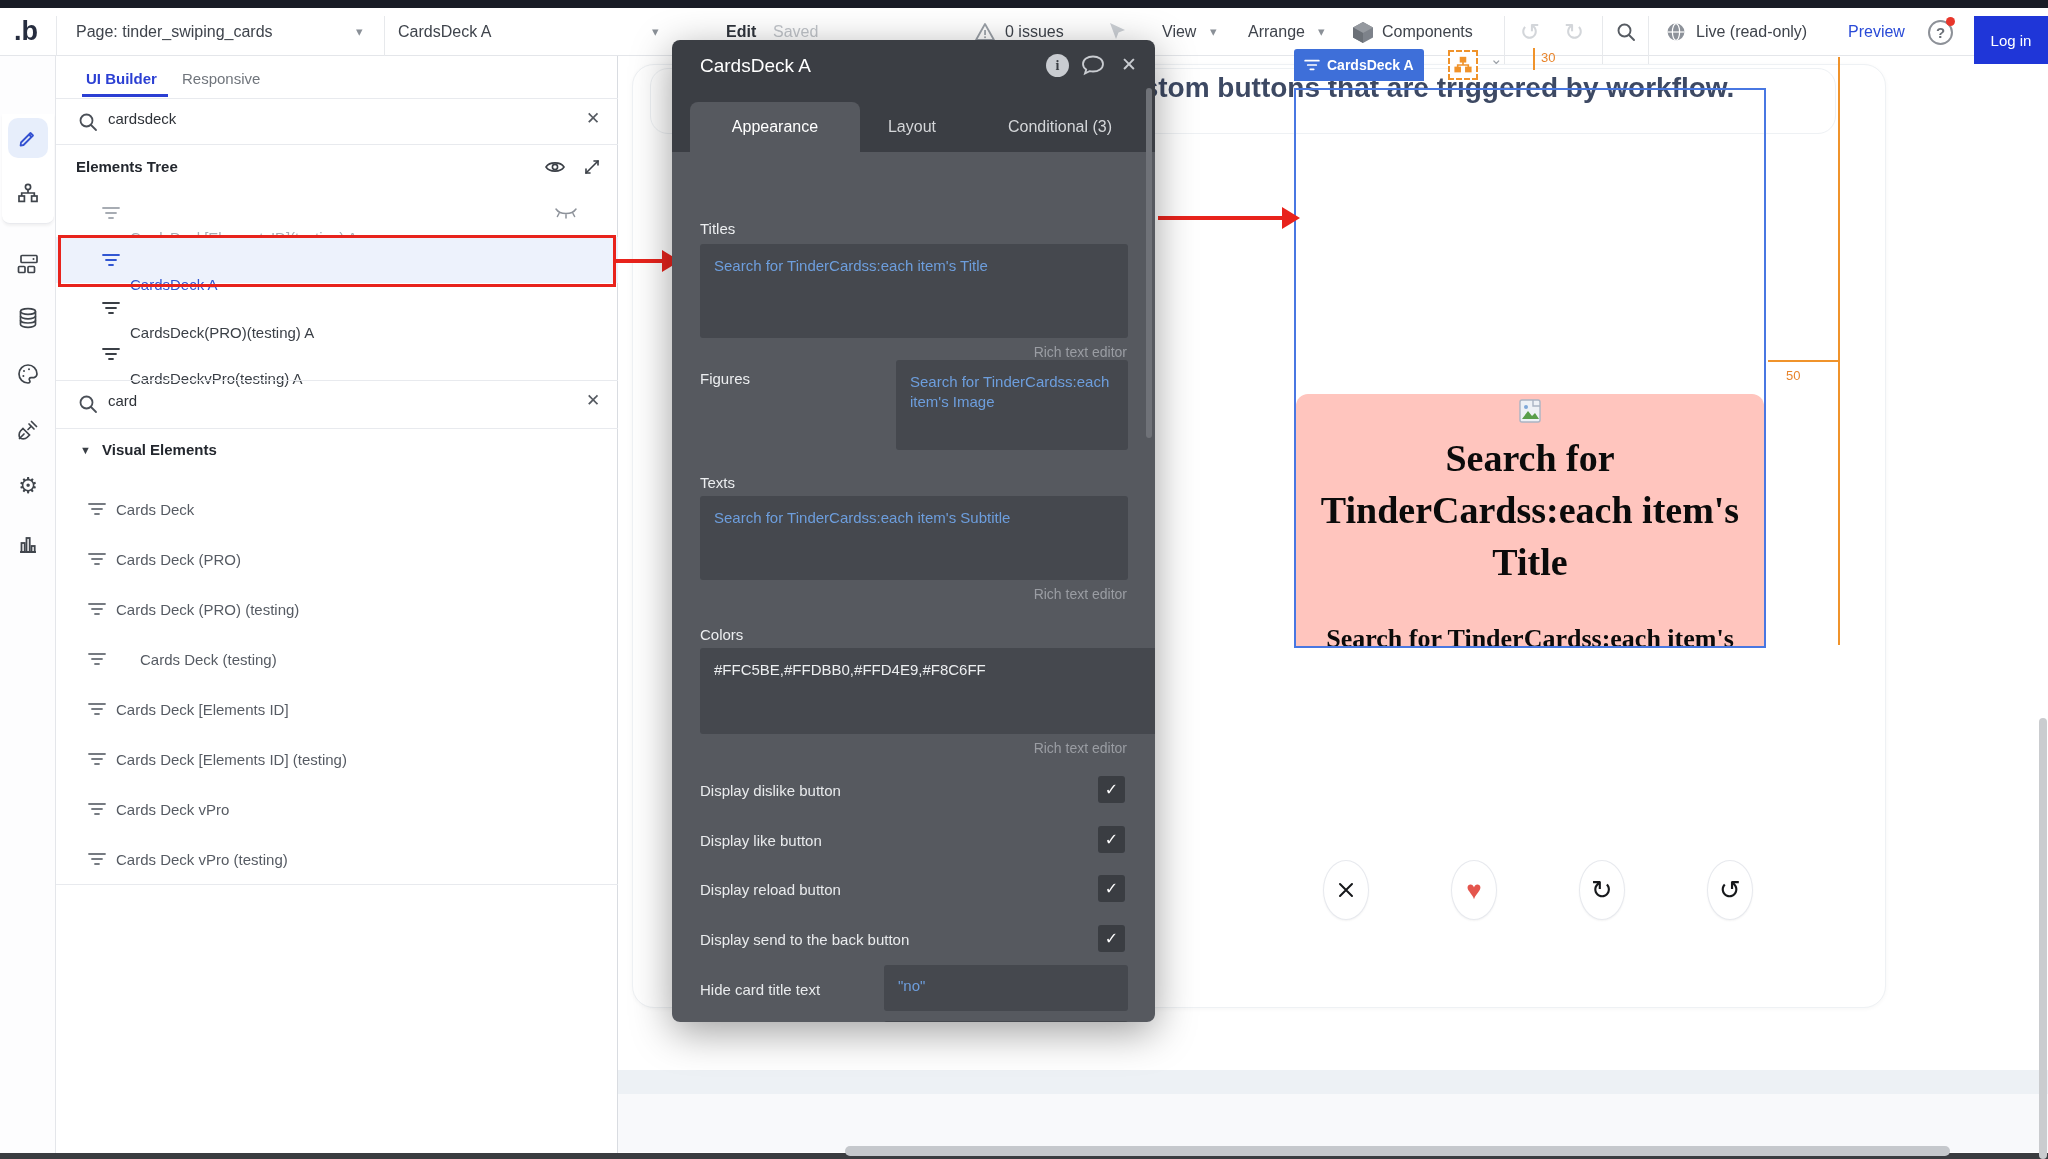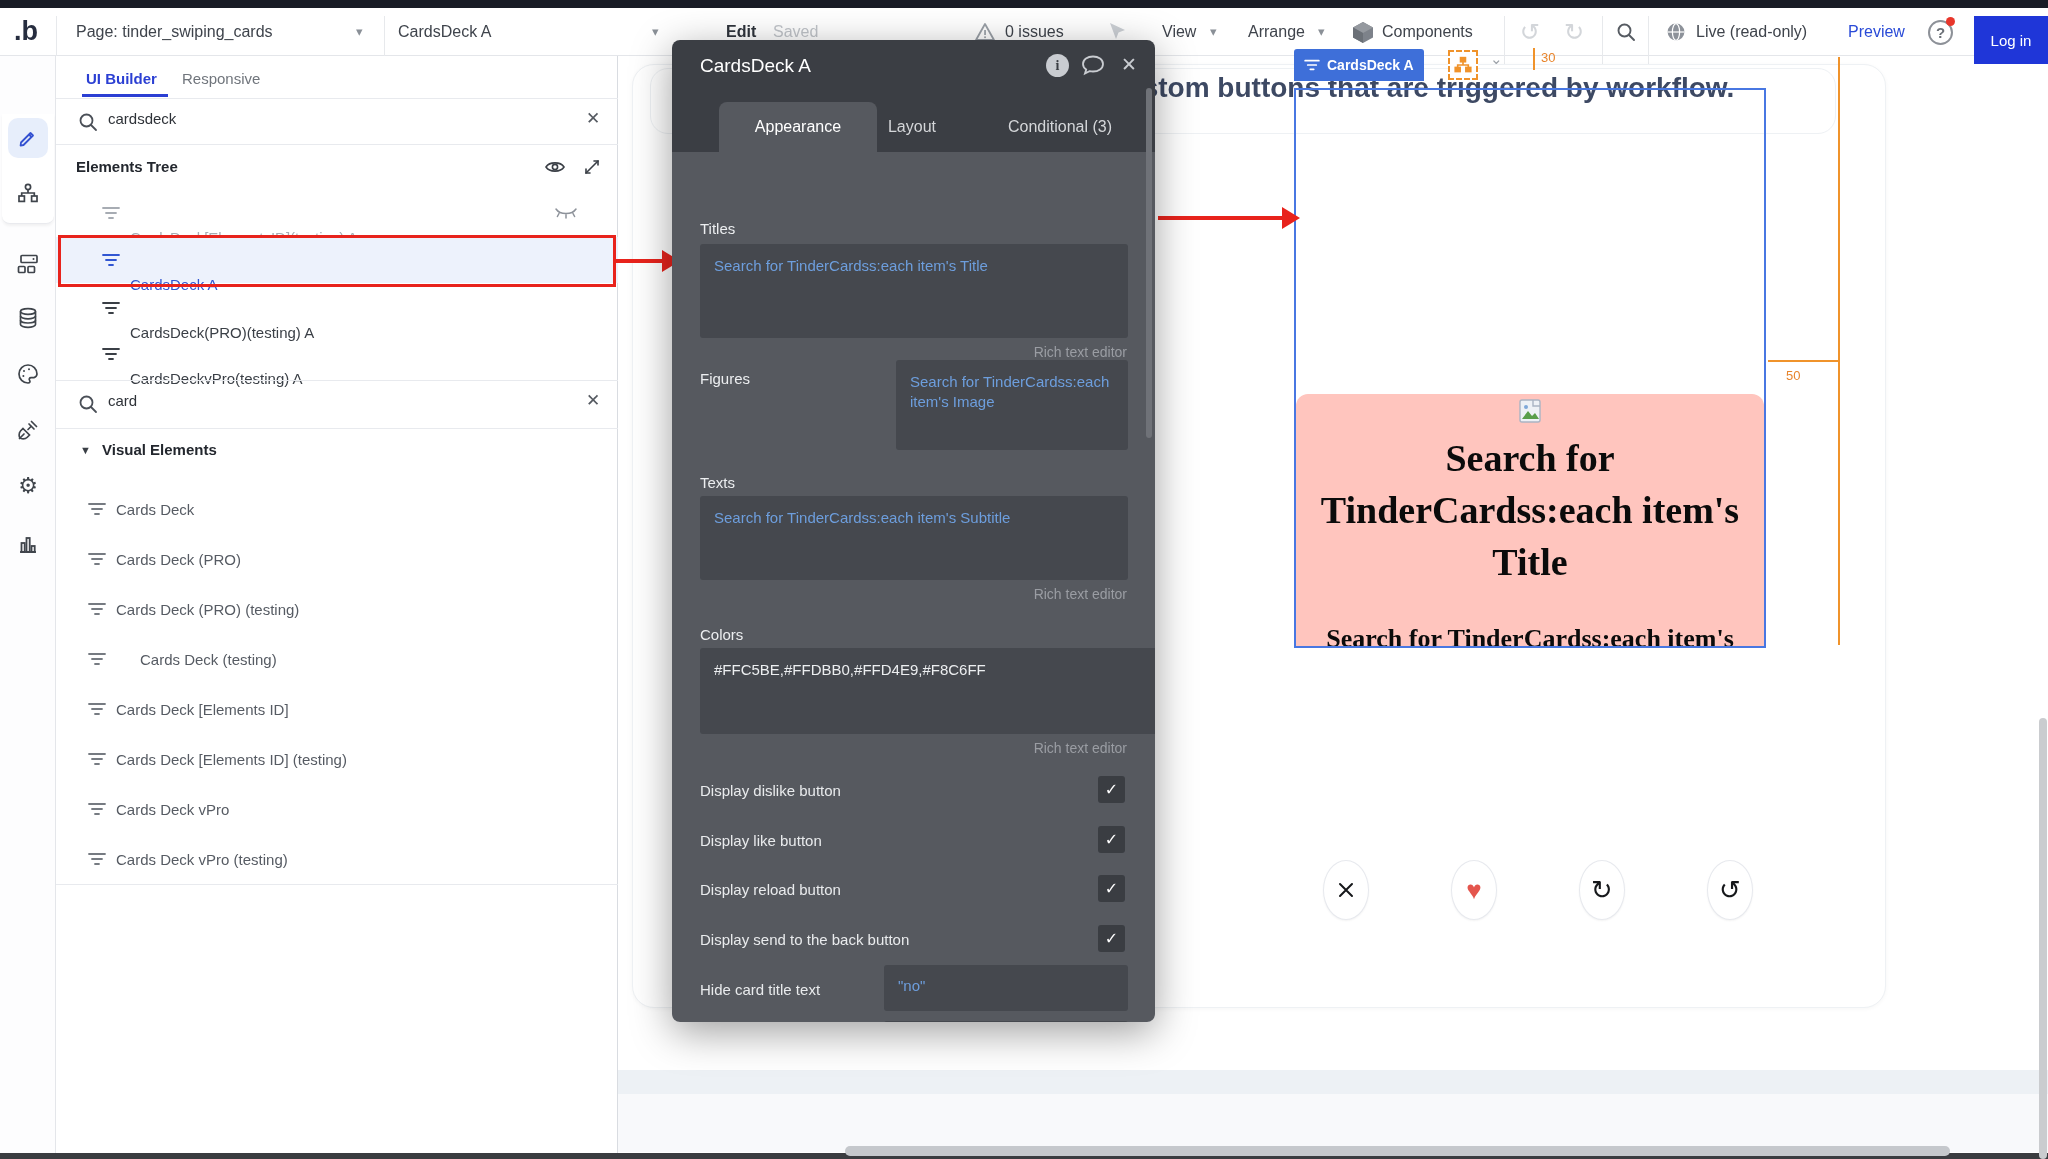--- a/index.html
+++ b/index.html
@@ -52,21 +52,21 @@
   .red-head{width:0;height:0;border-top:11px solid transparent;border-bottom:11px solid transparent;border-left:18px solid #E8231C;}
   #tree-redbox{left:58px;top:235px;width:558px;height:52px;border:3px solid #E8231C;}
   
   #popup{left:672px;top:40px;width:483px;height:982px;border-radius:8px;box-shadow:0 10px 40px rgba(0,0,0,.38);}
   #popup-header{left:0;top:0;width:483px;height:52px;background:#3b3e44;border-radius:8px 8px 0 0;
                 display:flex;align-items:center;}
   #popup-title{margin-left:28px;color:#fff;font-size:19px;}
   #popup-tabbar{left:0;top:52px;width:483px;height:60px;background:#3b3e44;}
   .ptab-d{position:absolute;top:10px;height:50px;display:flex;align-items:center;justify-content:center;
           font-size:16px;color:#d4d6d9;cursor:pointer;}
-  #ptab-active{left:18px;width:158px;background:#56595f;border-radius:8px 8px 0 0;color:#fff;margin-left:29px;}
+  #ptab-active{left:18px;width:170px;background:#56595f;border-radius:8px 8px 0 0;color:#fff;}
   #popup-body{left:0;top:112px;width:483px;height:870px;background:#56595f;border-radius:0 0 8px 8px;overflow:hidden;}
   .f-label{position:absolute;left:28px;color:#eceef0;font-size:15px;}
   .f-box{position:absolute;background:#45484e;border-radius:3px;padding:12px 14px;font-size:15px;line-height:20px;}
   .blue-val{color:#6d9edd;}
   .white-val{color:#eceef0;}
   .rte{position:absolute;right:28px;color:#9a9da3;font-size:14px;}
   .cb-label{position:absolute;left:28px;color:#e9ebed;font-size:15px;}
   .cb-box{position:absolute;left:426px;width:27px;height:27px;background:#3a3d42;border-radius:3px;
           display:flex;align-items:center;justify-content:center;color:#fff;font-size:16px;cursor:pointer;}
   .mini-input{position:absolute;left:212px;width:244px;height:46px;background:#45484e;border-radius:3px;

